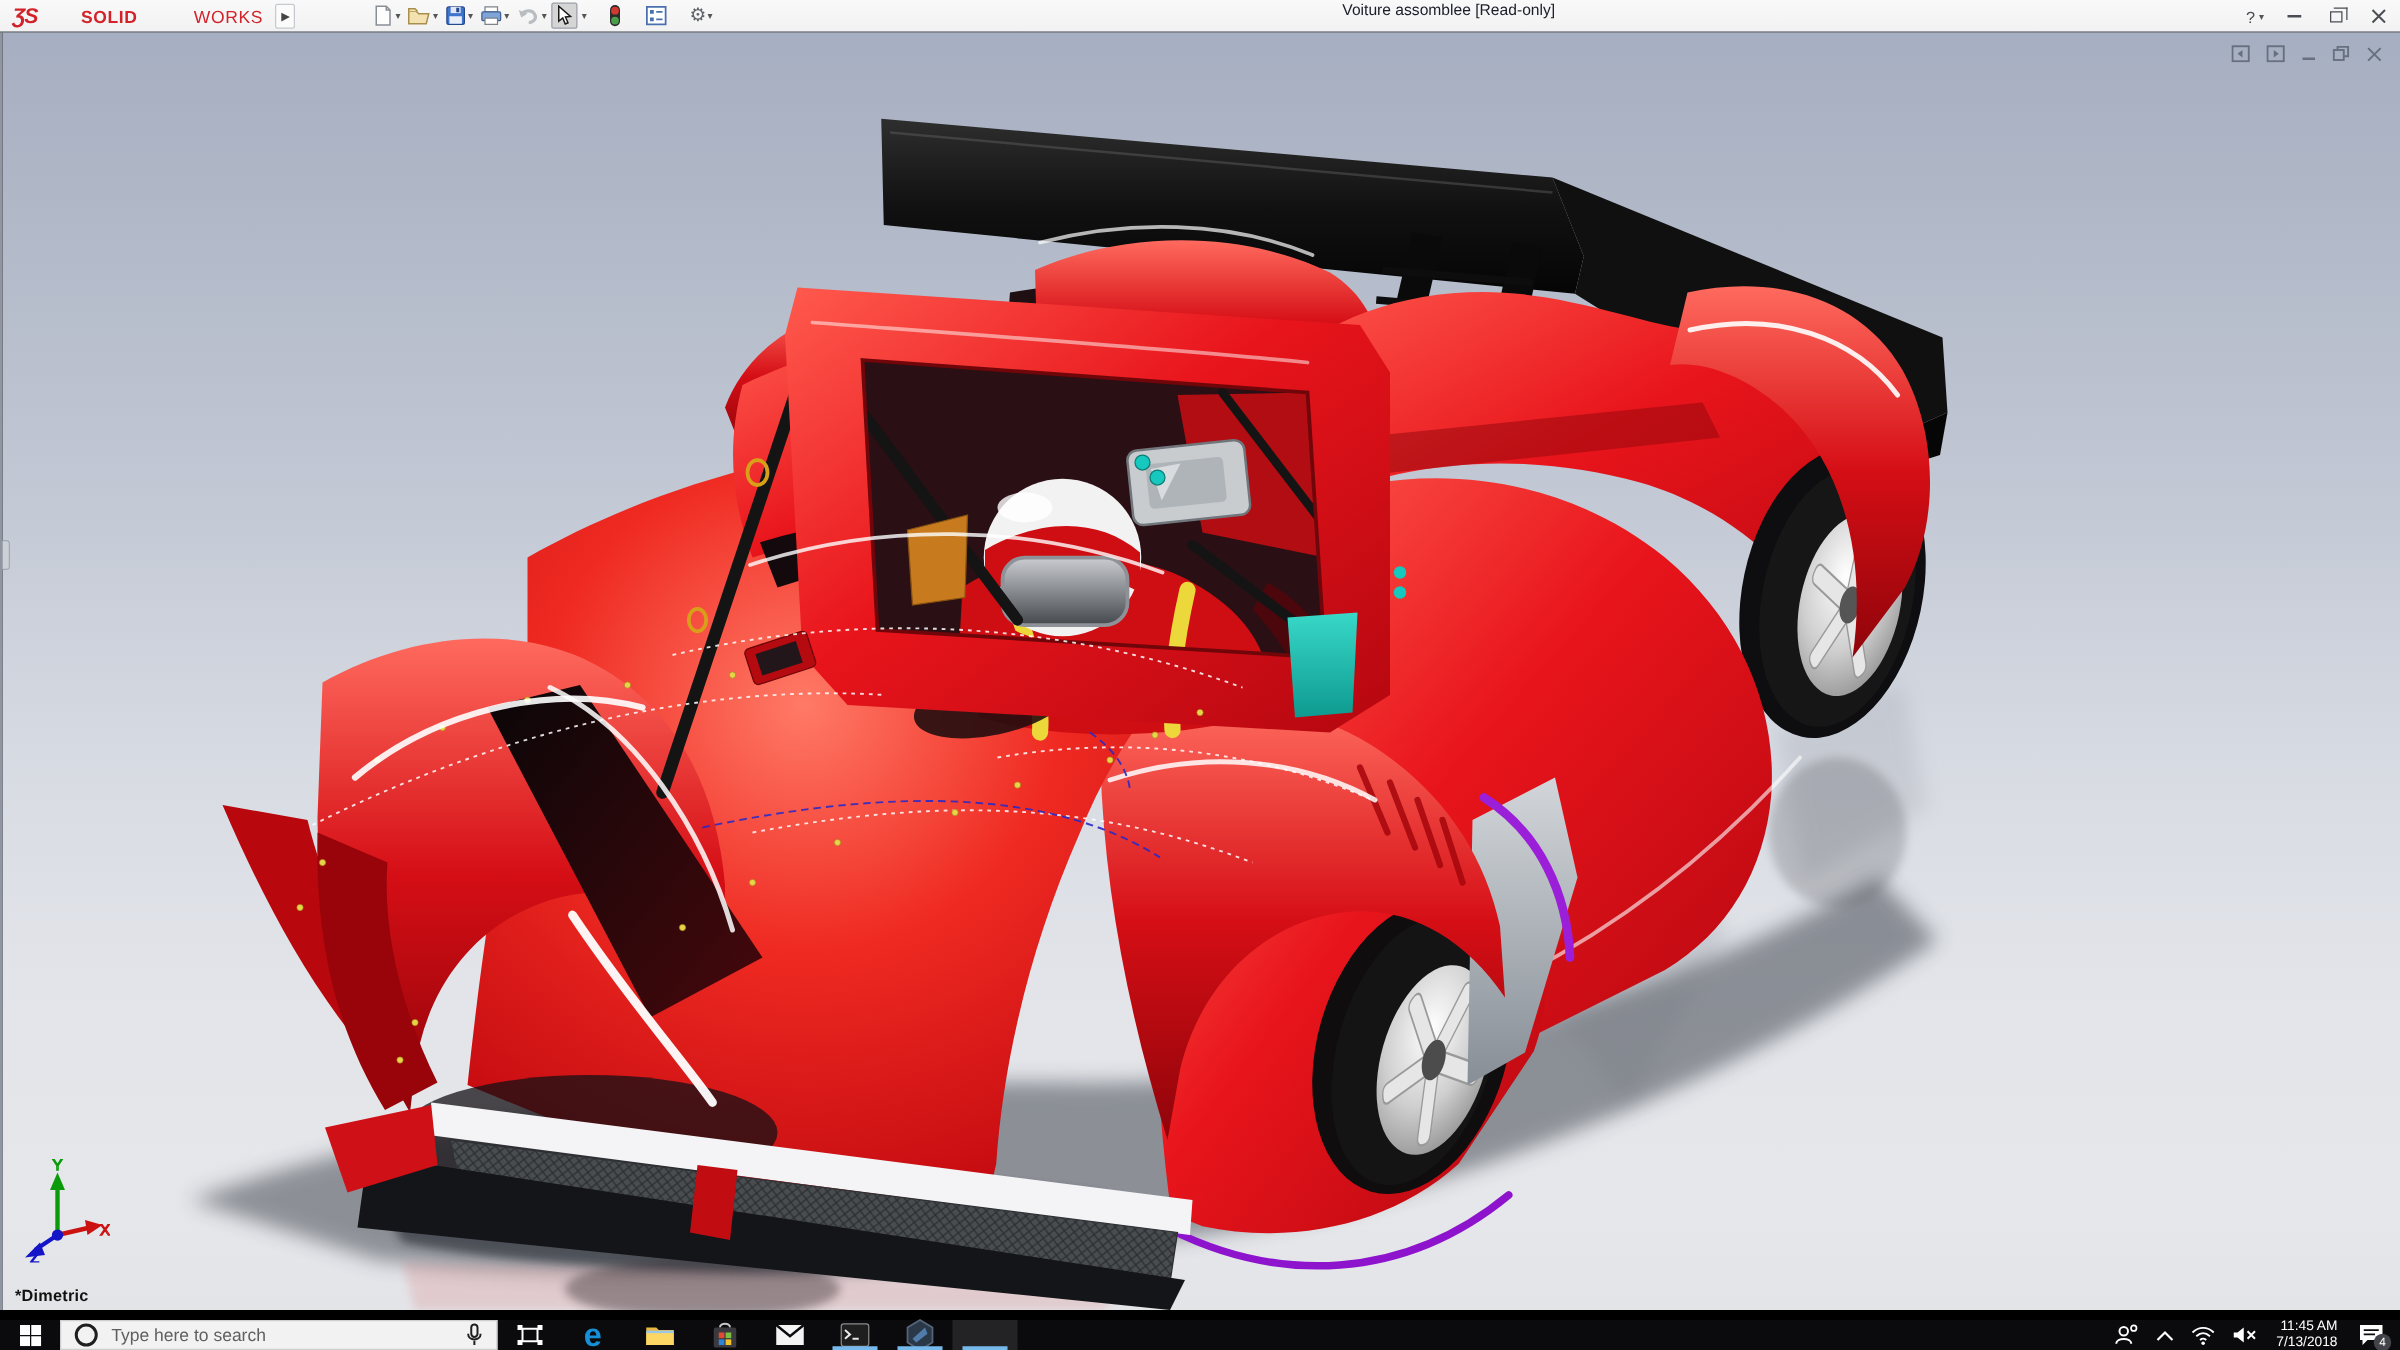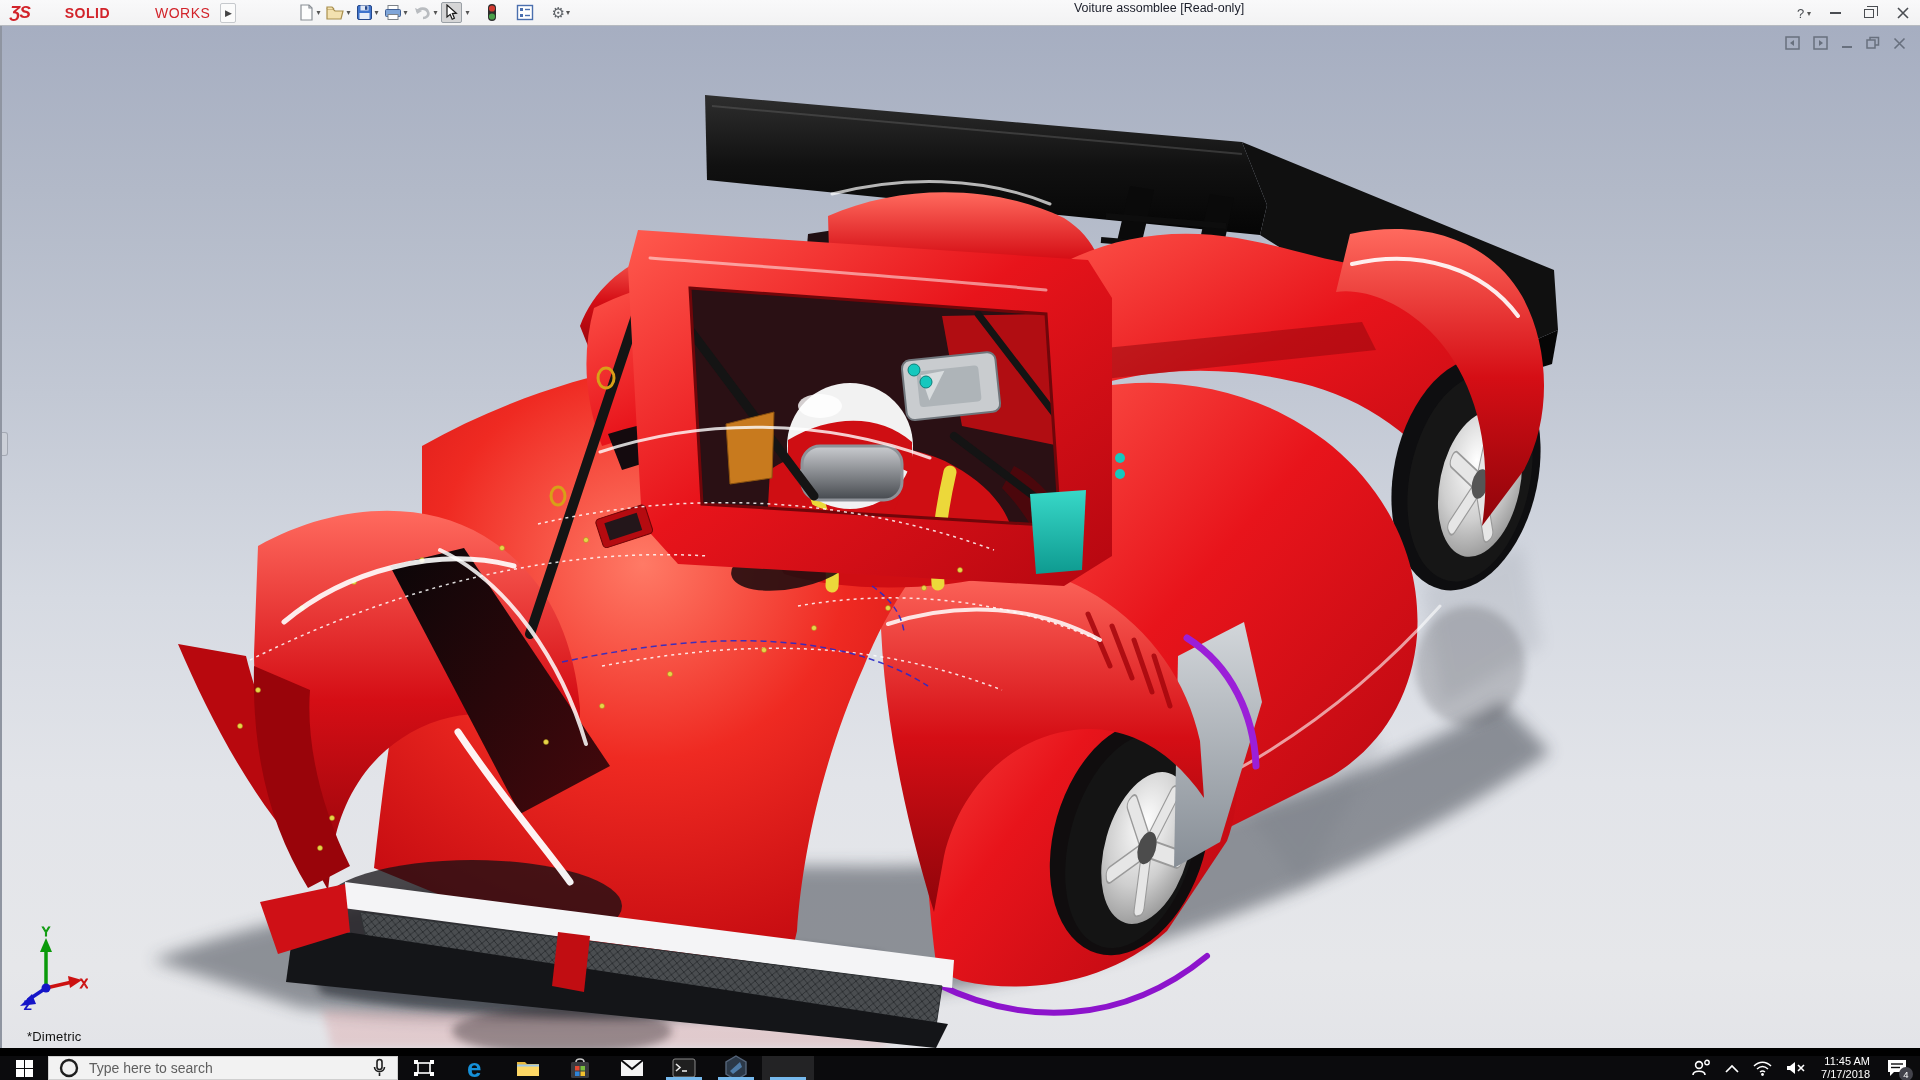--- a/index.html
+++ b/index.html
@@ -32,21 +32,21 @@
   .wc .rest:before { content:""; position:absolute; left:2px; top:-4px; width:10px; height:9px; border:1.5px solid #4a4d52; border-left:none; border-bottom:none; }
   .wc-help { width:28px; display:flex; align-items:center; justify-content:center; gap:2px; }
 
   
   .viewport { position:absolute; top:26px; left:0; width:1920px; height:1022px;
     background:linear-gradient(180deg,#a6aec1 0%, #b2b9c8 16%, #c2c8d4 36%, #d6dae2 56%, #e2e4e9 74%, #e6e7ea 92%, #e3e4e8 100%);
     border-left:2px solid #8f95a1; }
   .gfx { position:absolute; inset:0; }
   .doc-controls { position:absolute; top:10px; right:14px; display:flex; gap:13px; align-items:center; }
   .doc-controls svg { display:block; }
-  .view-label { position:absolute; left:25px; bottom:4px; font-size:13px; font-weight:normal; color:#111; letter-spacing:.2px; }
+  .view-label { position:absolute; left:10px; bottom:4px; font-size:13px; font-weight:bold; color:#111; letter-spacing:.2px; }
   .triad { position:absolute; left:8px; bottom:38px; }
   .edge-tab { position:absolute; left:0; top:406px; width:6px; height:24px; background:#ccd0d8; border:1px solid #a3a8b2; border-left:none; border-radius:0 3px 3px 0; }
 
   
   .taskbar { position:absolute; bottom:0; left:0; width:1920px; height:24px; background:#0b0b0d;
     display:flex; align-items:stretch; }
   .tb-start { width:48px; display:flex; align-items:center; justify-content:center; }
   .search-box { width:350px; background:#f2f2f2; display:flex; align-items:center; padding:0 10px; gap:10px; border:1px solid #cfcfcf; }
   .search-box input { flex:1; border:none; outline:none; background:transparent; font-size:14px; color:#333; font-family:"Liberation Sans",sans-serif; }
   .search-box input::placeholder { color:#5f5f5f; opacity:1; }
@@ -568,21 +568,21 @@
         </svg>
       </div>
       <div class="tray-btn">
         <svg width="20" height="16" viewBox="0 0 20 16">
           <path d="M1,6 L4,6 L9,2 L9,14 L4,10 L1,10 Z" fill="#fff"></path>
           <path d="M12,5 L18,11 M18,5 L12,11" stroke="#fff" stroke-width="1.6"></path>
         </svg>
       </div>
       <div class="clock">
         <span>11:45 AM</span>
-        <span>7/17/2018</span>
+        <span>7/13/2018</span>
       </div>
       <div class="action-center">
         <svg width="22" height="20" viewBox="0 0 22 20">
           <path d="M2,2 L20,2 L20,14 L8,14 L4,18 L4,14 L2,14 Z" fill="#fff"></path>
           <line x1="5" y1="6" x2="17" y2="6" stroke="#0b0b0d" stroke-width="1.4"></line>
           <line x1="5" y1="9.5" x2="14" y2="9.5" stroke="#0b0b0d" stroke-width="1.4"></line>
         </svg>
         <span class="ac-badge">4</span>
       </div>
     </div>

